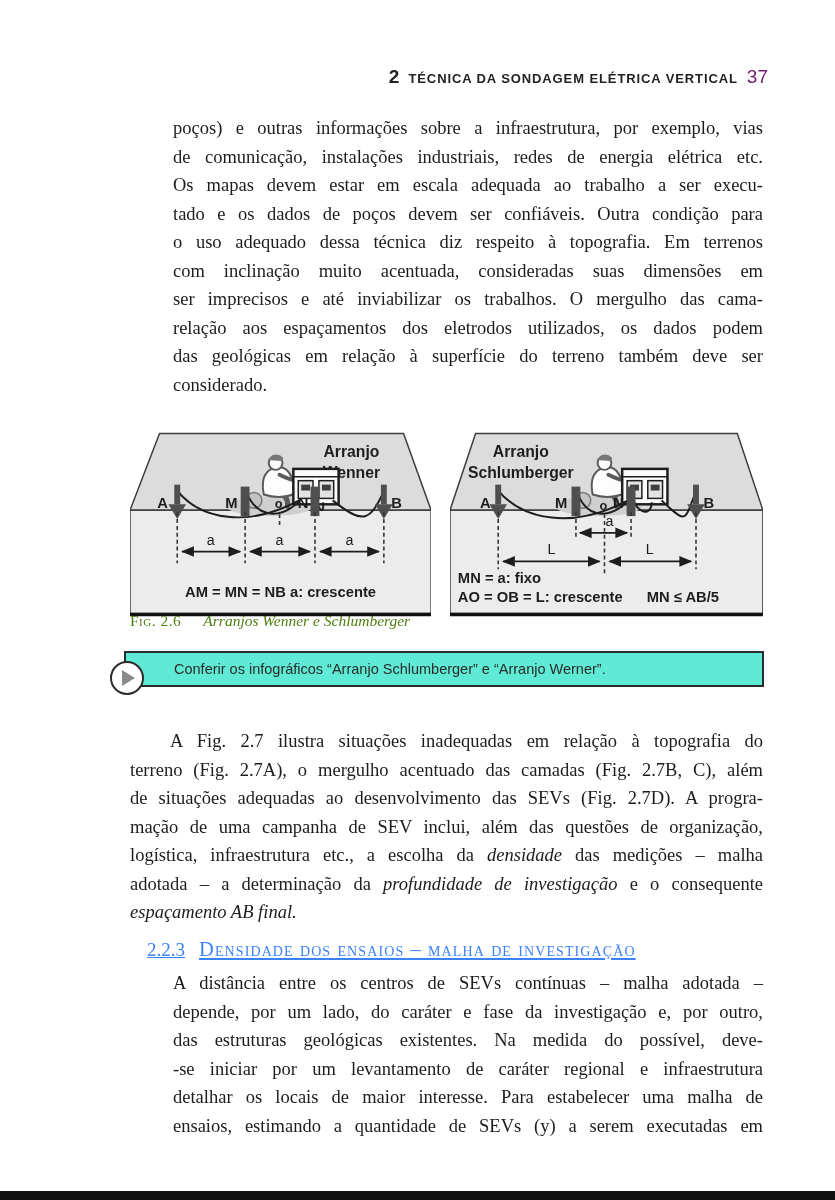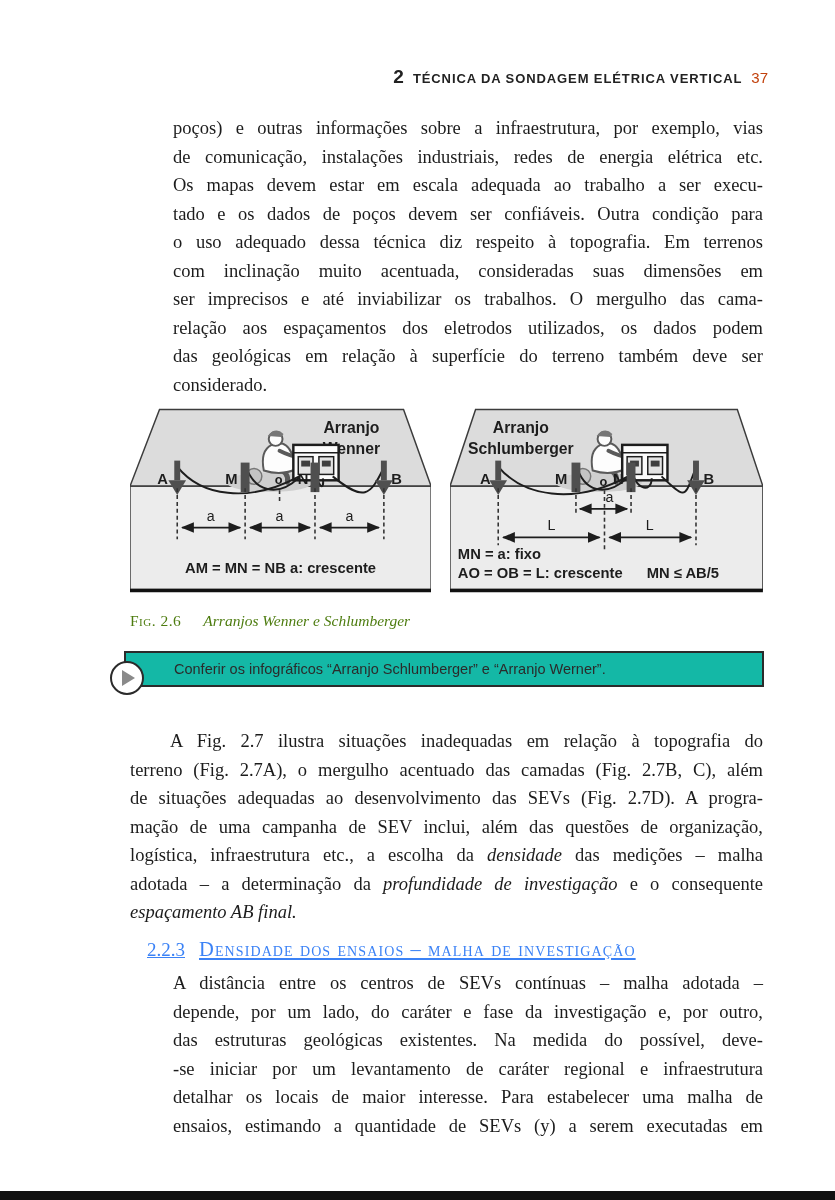--- a/index.html
+++ b/index.html
@@ -4,48 +4,48 @@
 <style>
   html,body{margin:0;padding:0;background:#ffffff;}
   .page{position:relative;width:835px;height:1200px;background:#ffffff;overflow:hidden;
         font-family:"Liberation Serif",serif;color:#1c1c1c;}
 
   
   .pagehead{position:absolute;top:66px;right:67px;display:flex;align-items:baseline;gap:9px;
             font-family:"Liberation Sans",sans-serif;color:#222;}
   .ch-num{font-size:19px;font-weight:700;}
   .ch-title{font-size:13px;font-weight:700;letter-spacing:0.9px;}
-  .pg-num{font-size:15px;font-weight:400;color:#c2410c;}
+  .pg-num{font-size:19px;font-weight:400;color:#701a75;}
 
   
   .para{position:absolute;font-size:18.5px;line-height:28.5px;}
   .p1{left:173px;top:114px;width:590px;}
   .p2{left:130px;top:727px;width:633px;}
   .p3{left:173px;top:969px;width:590px;}
   .tline{text-align:justify;text-align-last:justify;}
   .tline.endline{text-align-last:left;}
   .tline.ind{text-indent:40px;}
   .it{font-style:italic;}
 
   
-  .figure{position:absolute;left:130px;top:404px;width:633px;height:190px;display:flex;gap:19px;}
+  .figure{position:absolute;left:130px;top:428px;width:633px;height:190px;display:flex;gap:19px;}
   .figsvg text{font-family:"Liberation Sans",sans-serif;}
   .ftitle{font-size:16px;font-weight:700;fill:#1d1d1d;}
   .elab{font-size:15px;font-weight:700;fill:#1d1d1d;}
   .olab{font-size:13px;font-weight:700;fill:#1d1d1d;}
   .alab{font-size:14.5px;fill:#1d1d1d;}
   .form{font-size:15px;font-weight:700;fill:#1d1d1d;}
 
   .figcaption{position:absolute;left:130px;top:612px;font-size:15.5px;color:#4d7c0f;}
   .figlabel{font-variant:small-caps;letter-spacing:0.5px;margin-right:22px;}
   .figtext{font-style:italic;}
 
   
   .callout{position:absolute;left:124px;top:651px;width:640px;height:36px;
-           border:2px solid #2b2b2b;box-sizing:border-box;background:#14b8a6;}
+           border:2px solid #2b2b2b;box-sizing:border-box;background:#5eead4;}
   .callout-text{position:absolute;left:48px;top:50%;transform:translateY(-50%);
                 font-family:"Liberation Sans",sans-serif;font-size:14.5px;color:#2b2b2b;white-space:nowrap;}
   .play-button{position:absolute;left:-16px;top:8px;width:30px;height:30px;border:2px solid #2b2b2b;
                border-radius:50%;background:#fff;cursor:pointer;}
   .play-tri{position:absolute;left:10px;top:7px;width:0;height:0;
             border-left:13px solid #8a8a8a;border-top:8px solid transparent;border-bottom:8px solid transparent;}
 
   
   .secheading{position:absolute;left:147px;top:938px;display:flex;align-items:baseline;color:#3b82f6;text-decoration:underline;}
   .sec-num{font-size:19px;}

